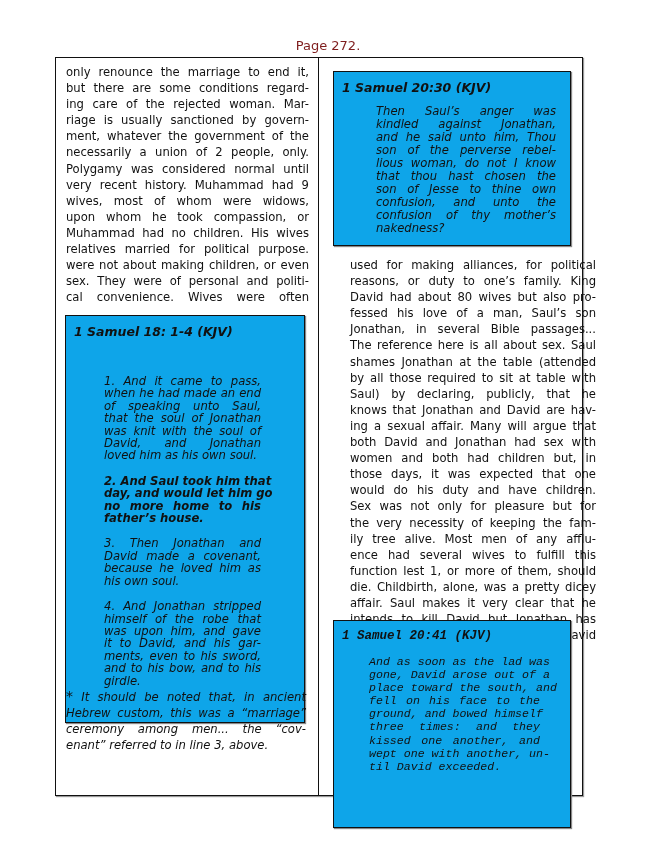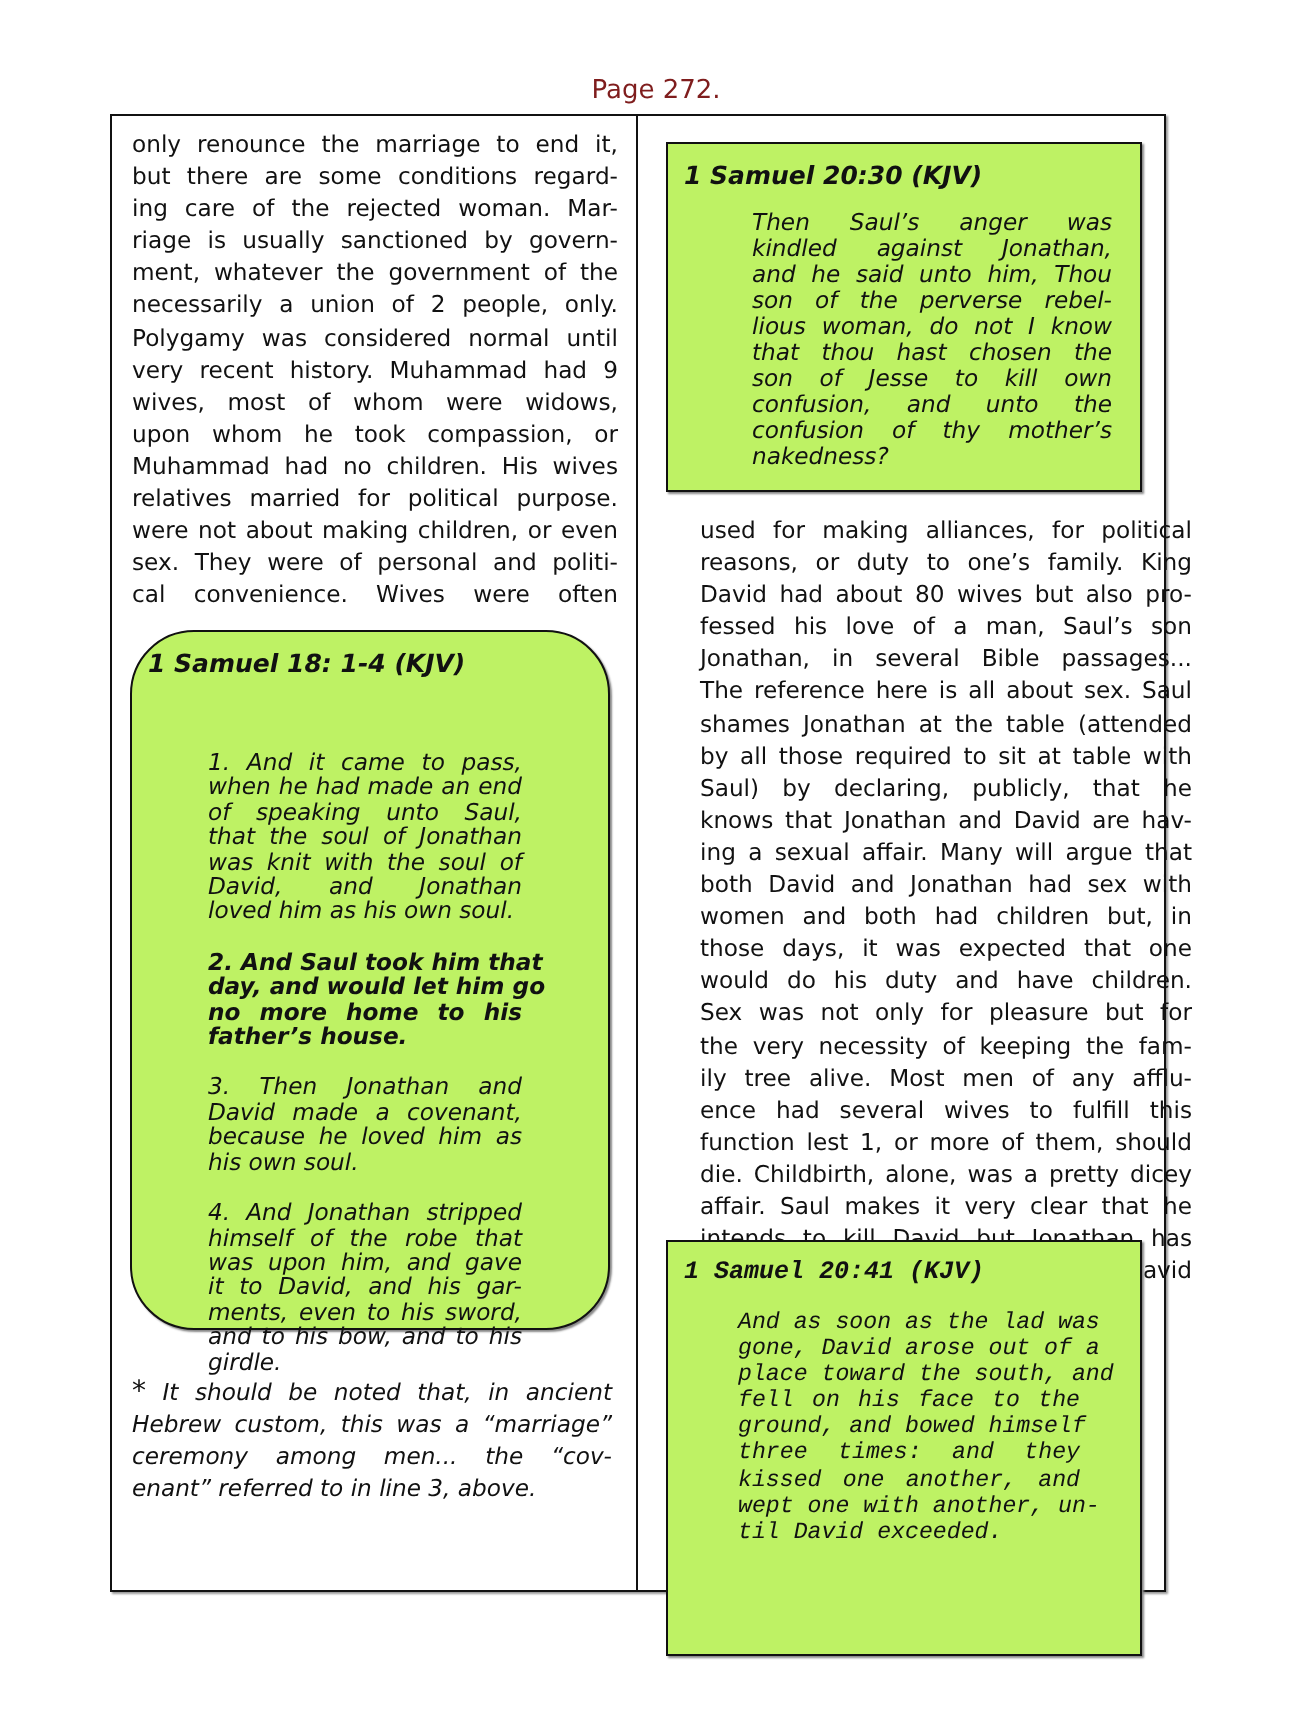--- a/index.html
+++ b/index.html
@@ -8,21 +8,21 @@
   .page-number { position: absolute; top: 38px; left: 0; width: 656px; text-align: center;
                  font-family: "DejaVu Sans", sans-serif; font-size: 13px; color: #7f1d1d; }
   .frame { position: absolute; left: 55px; top: 57px; width: 528px; height: 739px;
            border: 1.5px solid #111; box-sizing: border-box;
            box-shadow: 1px 1px 1px #999; }
   .divider { position: absolute; left: 318px; top: 57px; width: 0; height: 739px;
              border-left: 1.5px solid #111; }
   .body-text { position: absolute; font-size: 11.6px; line-height: 16.1px; text-align: justify;
                text-align-last: justify; letter-spacing: 0; }
   .body-text .line { display: block; white-space: nowrap; text-align: justify; text-align-last: justify; }
-  .box { position: absolute; border: 1.5px solid #111; box-sizing: border-box; background: #bef264;
+  .box { position: absolute; border: 1.5px solid #111; box-sizing: border-box; background: #0ea5e9;
          box-shadow: 1px 1px 1px #888; }
   .box-title { position: absolute; left: 8px; top: 8px; font-weight: bold; font-style: italic;
                font-size: 12.5px; white-space: nowrap; }
   .verse { position: absolute; font-style: italic; font-size: 11.6px; line-height: 12.4px; }
   .verse .line { display: block; white-space: nowrap; text-align: justify; text-align-last: justify; }
   .verse .last { text-align-last: left; }
   .note { position: absolute; left: 66px; top: 688px; width: 240px; font-style: italic;
           font-size: 11.6px; line-height: 16px; }
   .note .line { display: block; white-space: nowrap; text-align: justify; text-align-last: justify; }
   .note .last { text-align-last: left; }
@@ -47,21 +47,21 @@
     <span class="line">very recent history.  Muhammad had 9</span>
     <span class="line">wives, most of whom were widows,</span>
     <span class="line">upon whom he took compassion, or</span>
     <span class="line">Muhammad had no children.  His wives</span>
     <span class="line">relatives married for political purpose.</span>
     <span class="line">were not about making children, or even</span>
     <span class="line">sex.  They were of personal and politi-</span>
     <span class="line">cal convenience.     Wives were often</span>
   </div>
 
-<div class="box" style="left:65px; top:315px; width:240px; height:350px;border-radius:32px;">
+<div class="box" style="left:65px; top:315px; width:240px; height:408px;">
   <div class="box-title">1 Samuel 18: 1-4 (KJV)</div>
   <div class="verse" id="left-verses" style="left:38px; top:34px; width:157px;margin-top:25px;">
       <div style="margin-bottom: 13px;">
         <span class="line">1. And it came to pass,</span>
         <span class="line">when he had made an end</span>
         <span class="line">of speaking unto Saul,</span>
         <span class="line">that the soul of Jonathan</span>
         <span class="line">was knit with the soul of</span>
         <span class="line">David, and Jonathan</span>
         <span class="line last">loved him as his own soul.</span>
@@ -99,21 +99,21 @@
 
 <div class="box" style="left:333px; top:71px; width:238px; height:175px;">
   <div class="box-title">1 Samuel 20:30 (KJV)</div>
   <div class="verse" id="right-top-verse" style="left:42px; top:33px; width:180px; line-height:13px;">
       <span class="line">Then Saul’s anger was</span>
       <span class="line">kindled against Jonathan,</span>
       <span class="line">and he said unto him, Thou</span>
       <span class="line">son of the perverse rebel-</span>
       <span class="line">lious woman, do not I know</span>
       <span class="line">that thou hast chosen the</span>
-      <span class="line">son of Jesse to kill own</span>
+      <span class="line">son of Jesse to thine own</span>
       <span class="line">confusion, and unto the</span>
       <span class="line">confusion of thy mother’s</span>
       <span class="line last">nakedness?</span>
     </div>
 </div>
 
 <div class="body-text" id="right-para" style="left:326px; top:257px; width:246px;margin-left:24px;">
     <span class="line">used for  making alliances, for political</span>
     <span class="line">reasons, or duty to one’s family.   King</span>
     <span class="line">David had about 80 wives  but also pro-</span>

